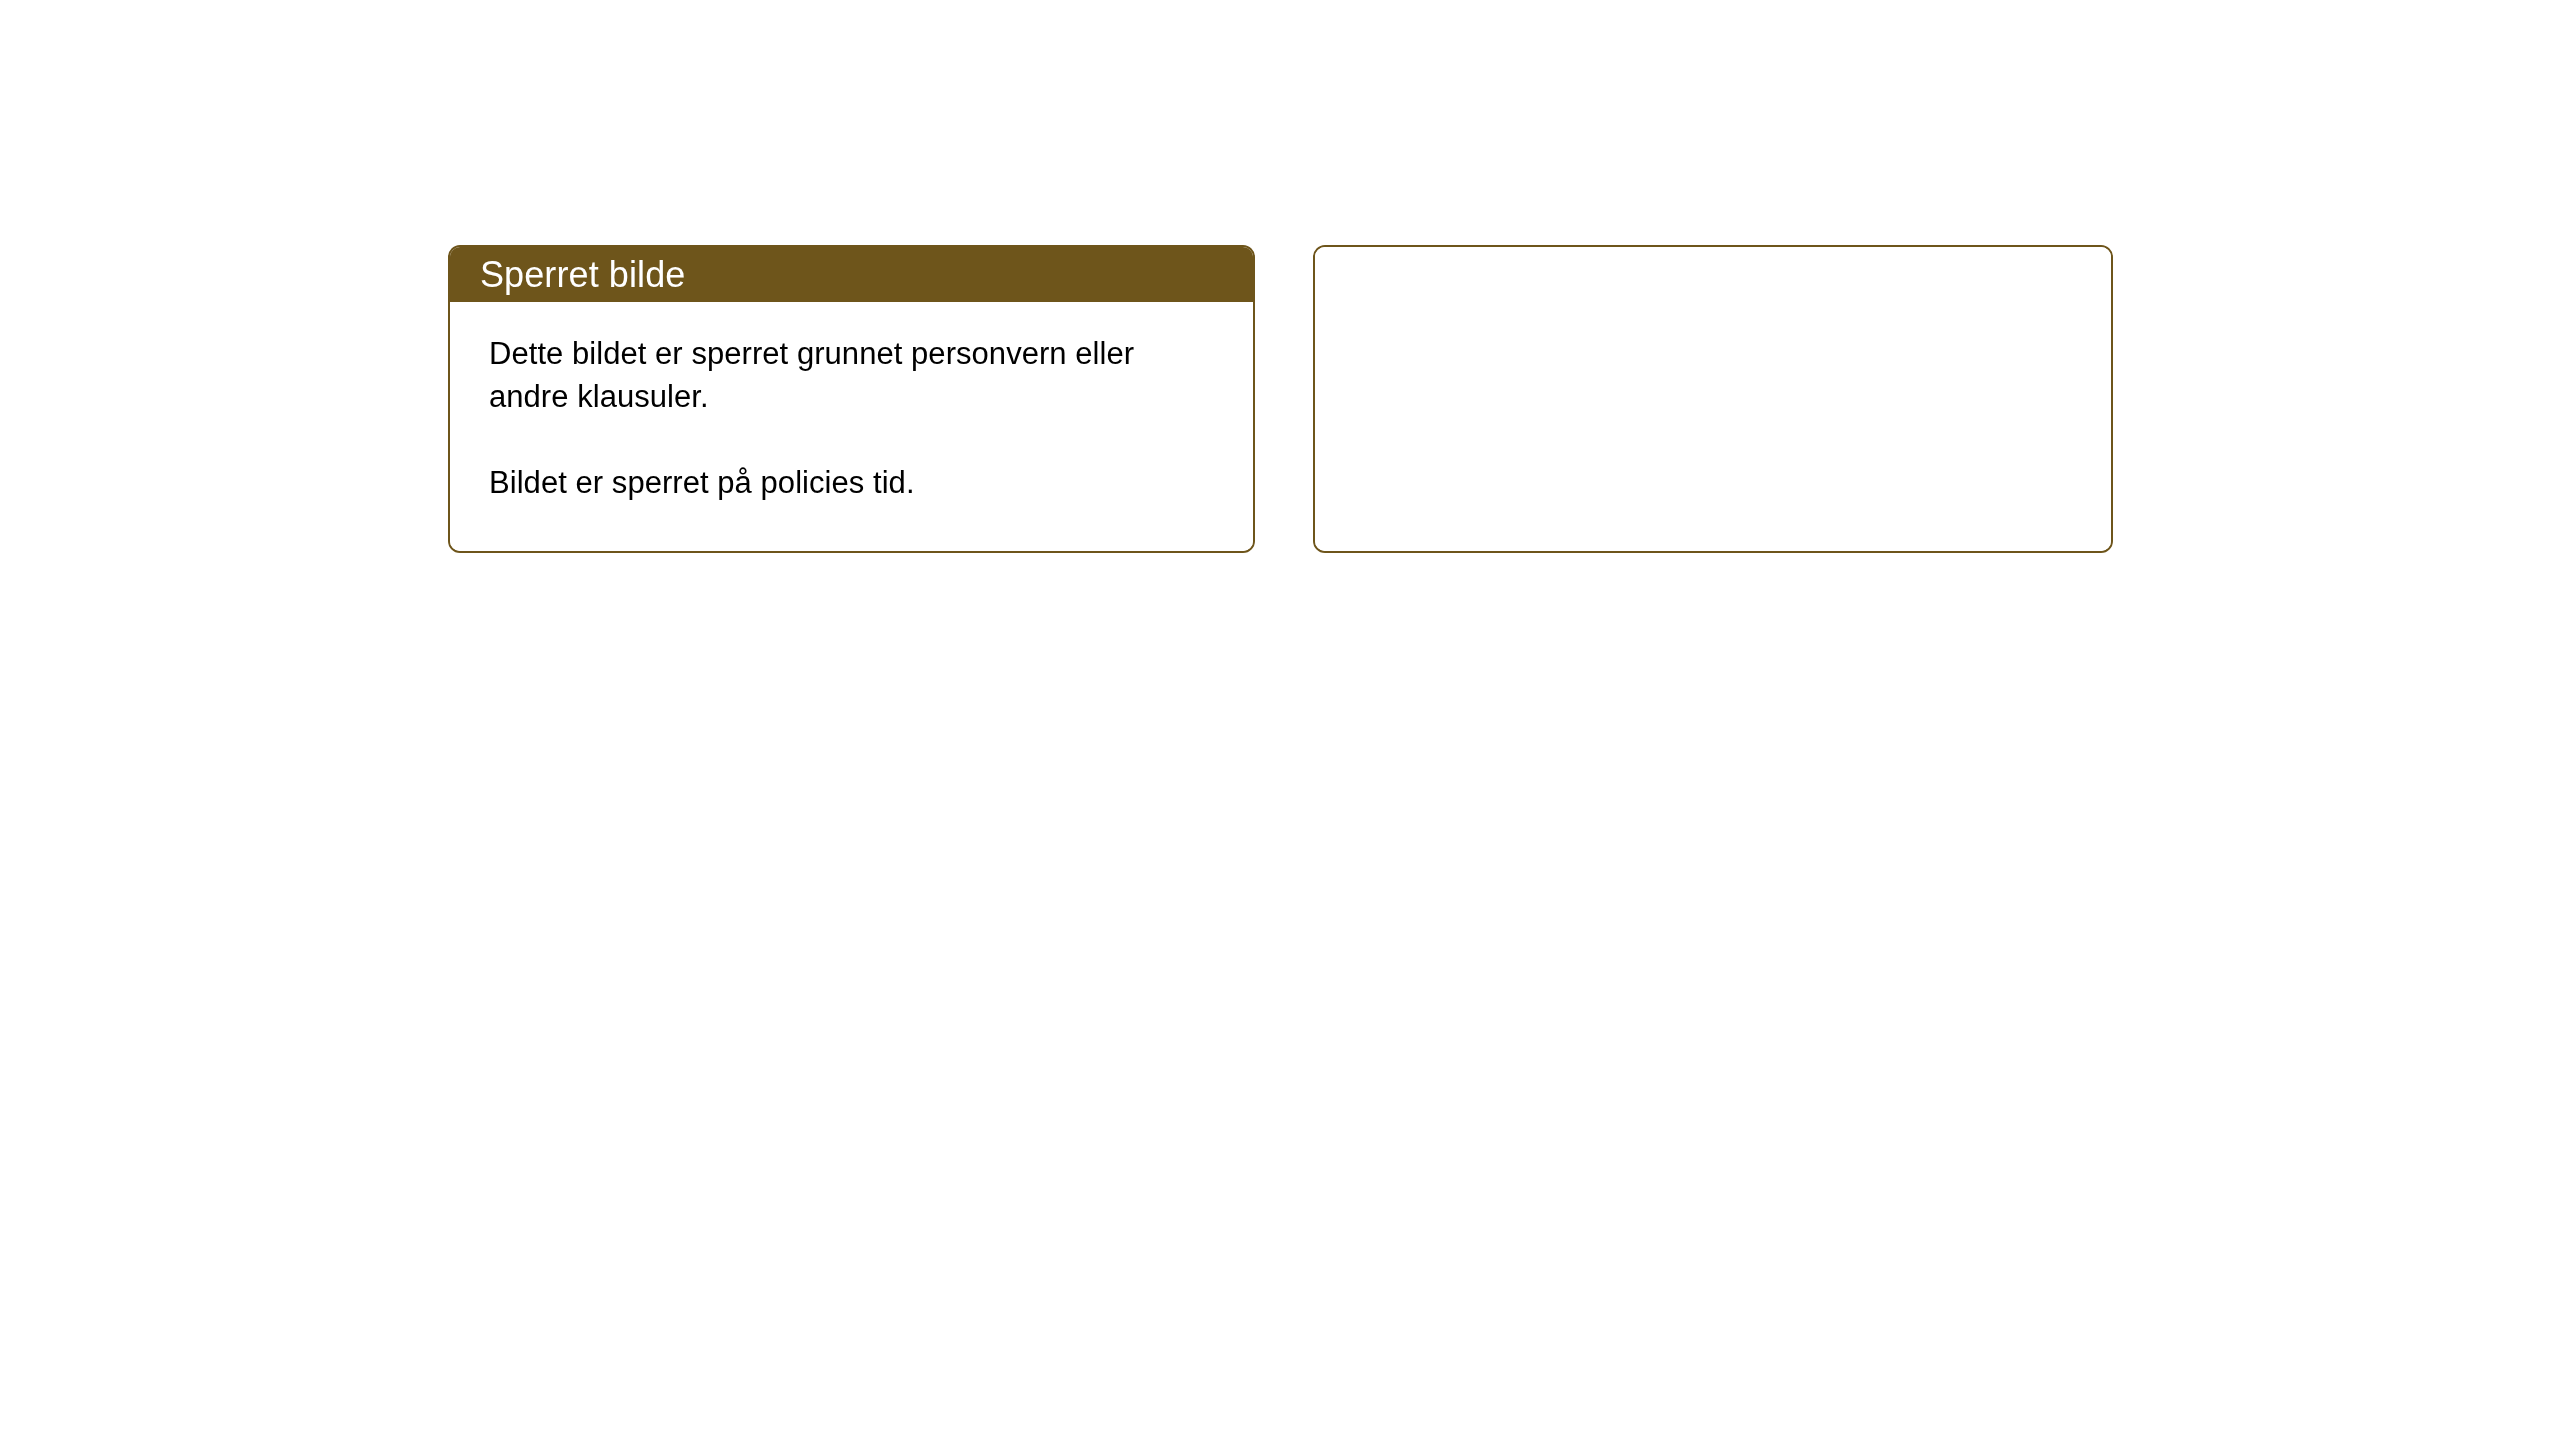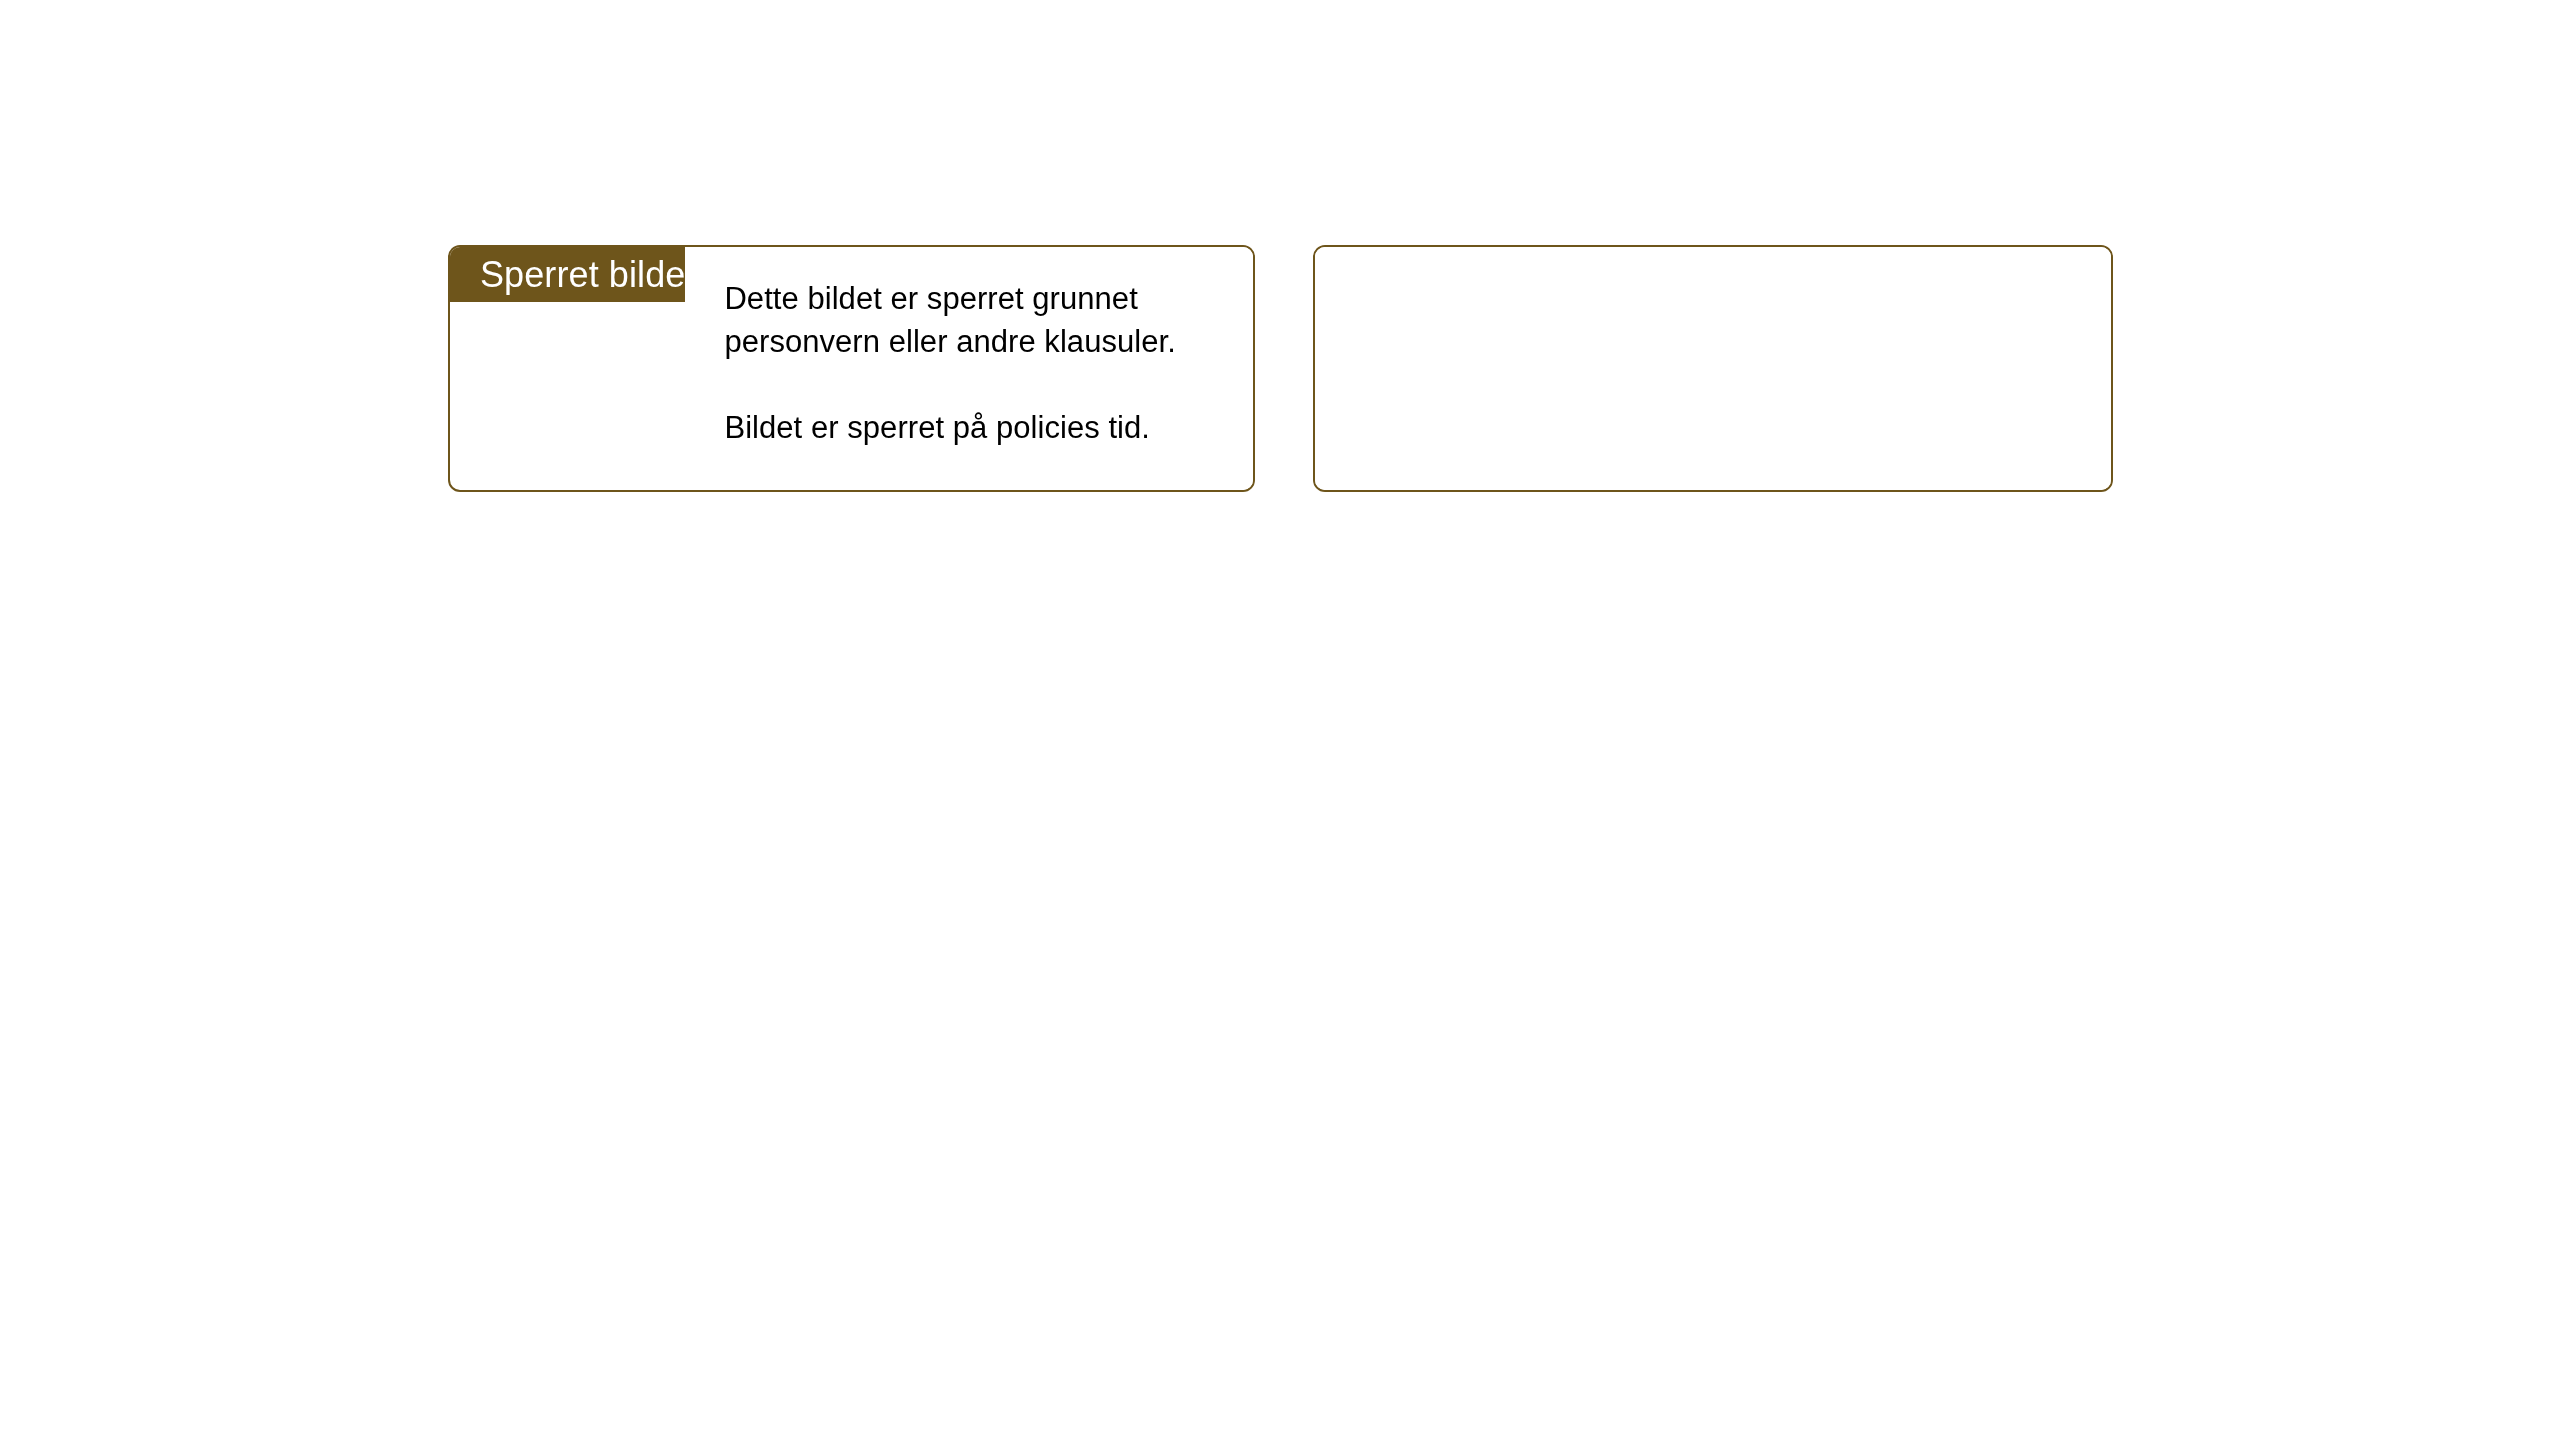--- a/index.html
+++ b/index.html
@@ -26,23 +26,23 @@
     align-items: flex-start;
     gap: 58px;
   }
 
   .notice-card {
     box-sizing: border-box;
     background: #ffffff;
     border: 2px solid #6e551b;
     border-radius: 12px;
     overflow: hidden;
-    height: 247px;
+    height: 308px;
     display: flex;
-    flex-direction: row;
+    flex-direction: column;
   }
 
   .notice-card.card-no {
     width: 807px;
   }
 
   .notice-card.card-en {
     width: 800px;
   }
 

